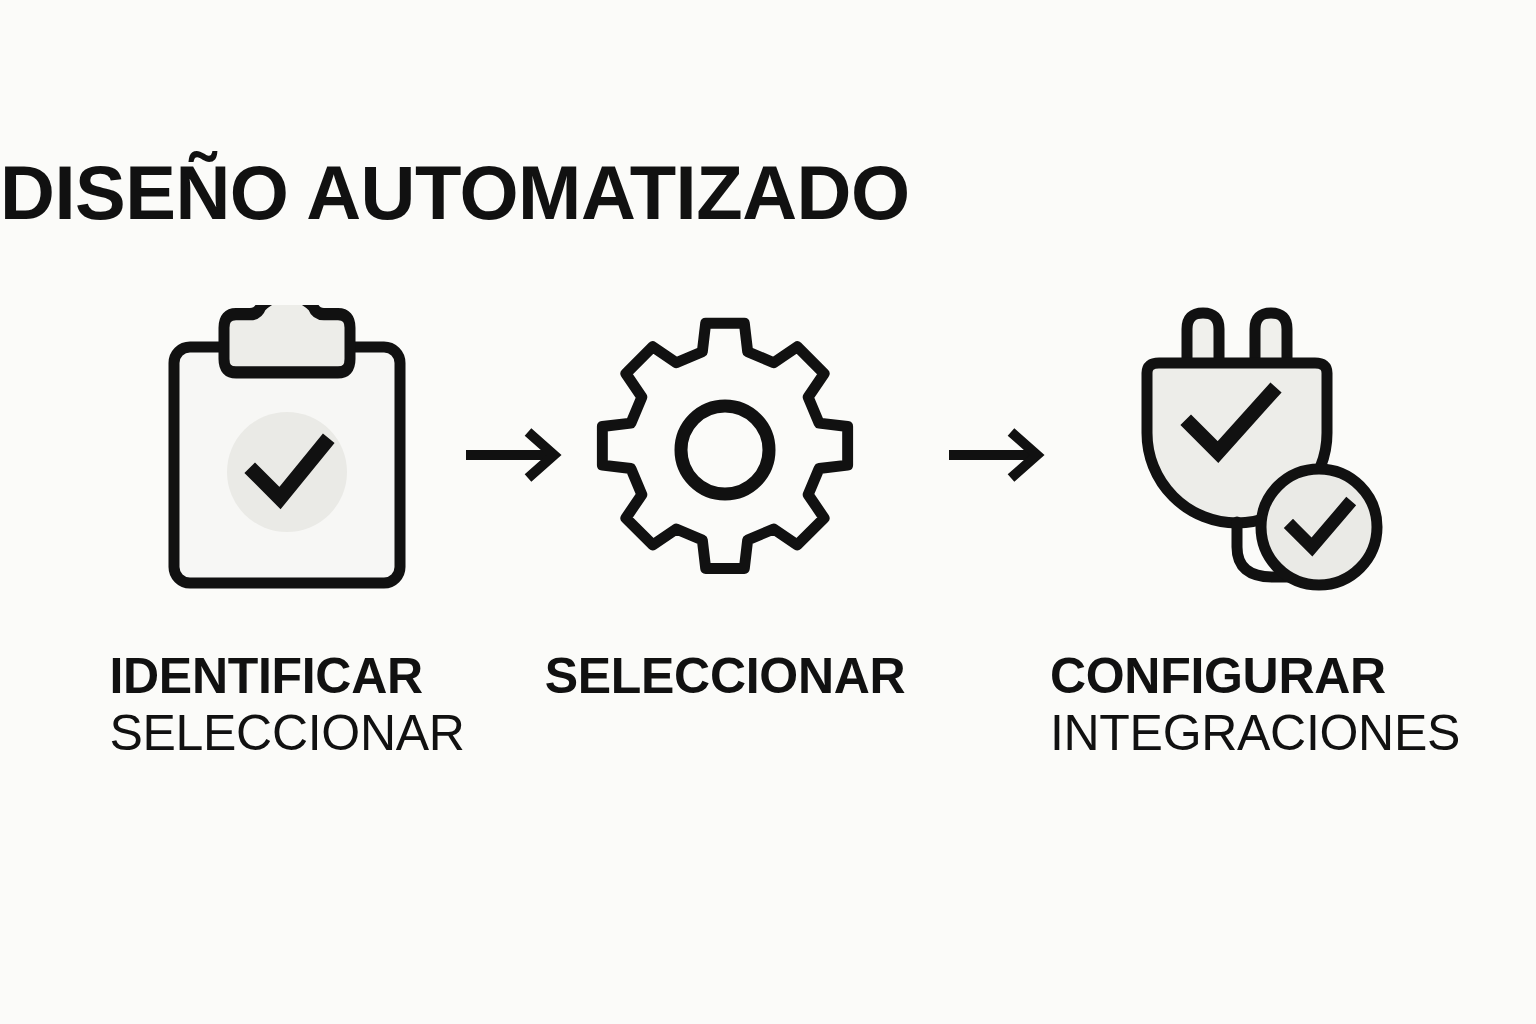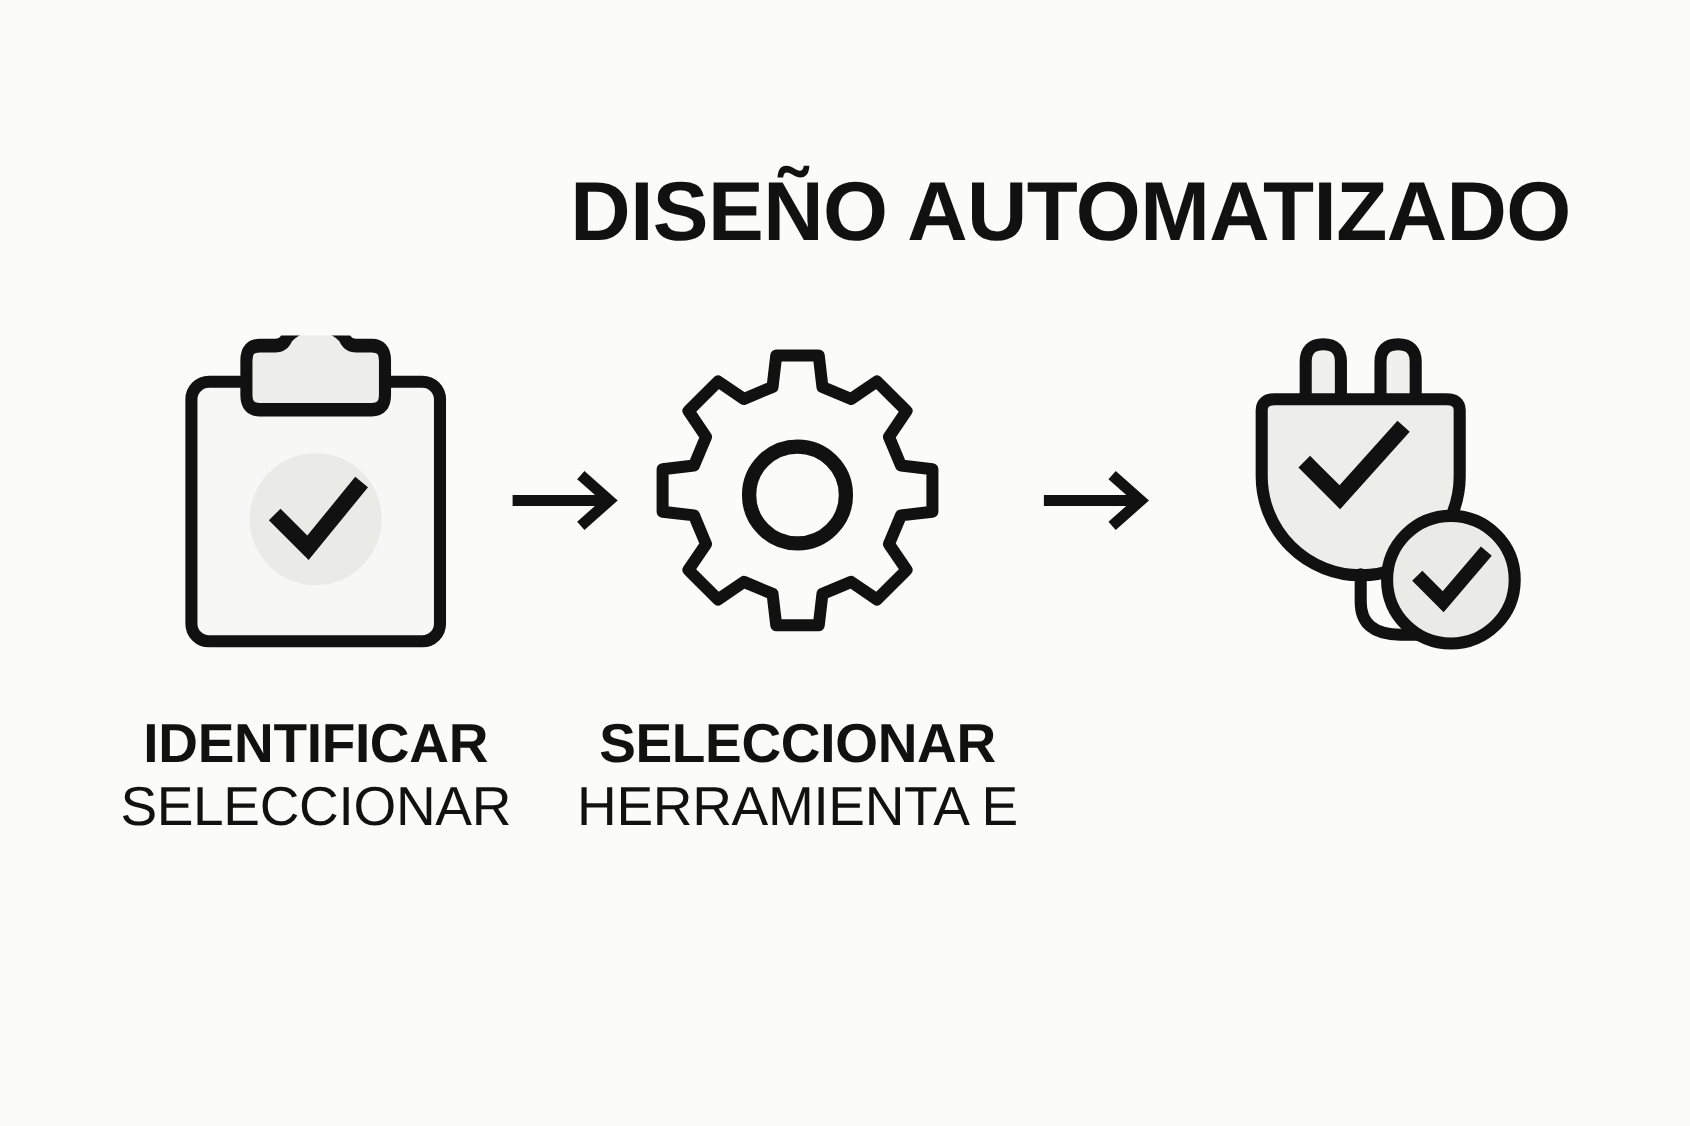--- a/index.html
+++ b/index.html
@@ -13,21 +13,21 @@
     font-family: "Liberation Sans", sans-serif;
     overflow: hidden;
     position: relative;
   }
 
   #page-title {
     position: absolute;
     top: 104px;
     left: 0;
     width: 1428px;
-    text-align: right;
+    text-align: left;
     font-size: 76px;
     font-weight: 700;
     letter-spacing: -0.5px;
     color: #111111;
     line-height: 1;
     white-space: nowrap;
   }
 
   #flow {
     position: absolute;
@@ -52,21 +52,21 @@
 
   .icon-box {
     height: 300px;
     display: flex;
     align-items: center;
     justify-content: center;
   }
 
   .labels {
     margin-top: 48px;
-    text-align: center;
+    text-align: left;
     color: #111111;
     line-height: 1.13;
   }
   .label-line {
     display: block;
     white-space: nowrap;
   }
   .label-strong {
     font-weight: 700;
     font-size: 50px;
@@ -150,21 +150,20 @@
             -58,125 -86,144 -118,112 -99,84
             -112,53 -146,49 -146,3 -112,-1
             -99,-32 -118,-60 -86,-92 -58,-73
             -27,-86" transform="translate(0,-26) scale(0.84,0.84)" fill="#FBFBF9" stroke="#111111" stroke-width="13" stroke-linejoin="round"></polygon>
           <circle cx="0" cy="-0" r="44" fill="#FBFBF9" stroke="#111111" stroke-width="13"></circle>
         </g>
       </svg>
     </div>
     <div class="labels">
       <span class="label-line label-strong">SELECCIONAR</span>
-      <span class="label-line label-light">HERRAMIENTA E</span>
     </div>
   </div>
 
   <div class="arrow arrow-2">
     <svg width="110" height="70" viewBox="0 0 110 70">
       <line x1="4" y1="35" x2="86" y2="35" stroke="#111111" stroke-width="10"></line>
       <polyline points="66,12 92,35 66,58" fill="none" stroke="#111111" stroke-width="10" stroke-linecap="butt" stroke-linejoin="miter"></polyline>
     </svg>
   </div>
 
@@ -184,15 +183,19 @@
                  Z" fill="#EDEDE9" stroke="#111111" stroke-width="11" stroke-linejoin="round"></path>
 
         <path d="M 66 120 L 93 147 L 146 88" fill="none" stroke="#111111" stroke-width="15" stroke-linecap="square" stroke-linejoin="miter"></path>
 
         <path d="M 112 217 L 112 242 Q 112 272 148 272 L 186 272" fill="none" stroke="#111111" stroke-width="11" stroke-linecap="round"></path>
 
         <circle cx="194" cy="222" r="58" fill="#EAEAE6" stroke="#111111" stroke-width="11"></circle>
         <path d="M 168 223 L 187 242 L 222 201" fill="none" stroke="#111111" stroke-width="13" stroke-linecap="square" stroke-linejoin="miter"></path>
       </svg>
     </div>
+    <div class="labels">
+      <span class="label-line label-strong">CONFIGURAR</span>
+      <span class="label-line label-light">INTEGRACIONES</span>
+    </div>
   </div>
 
 </div>
 
 </body></html>

